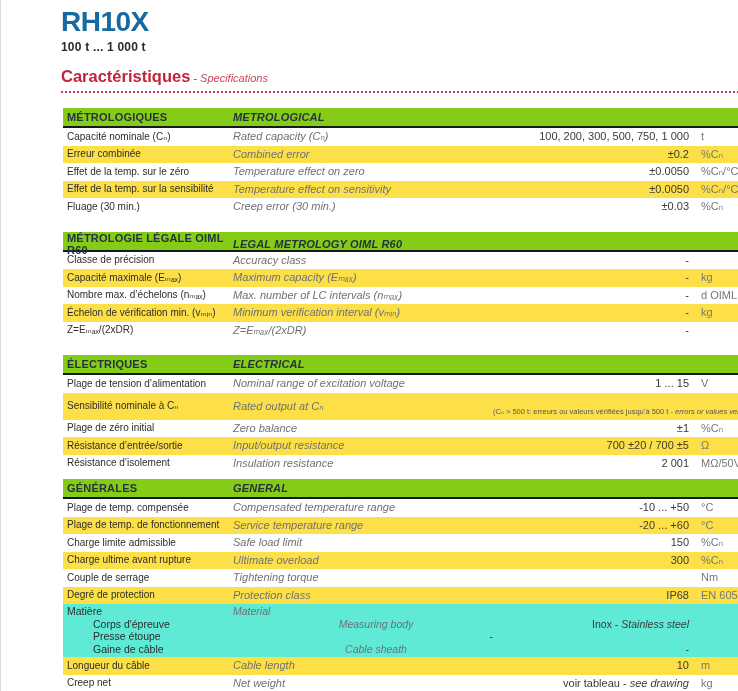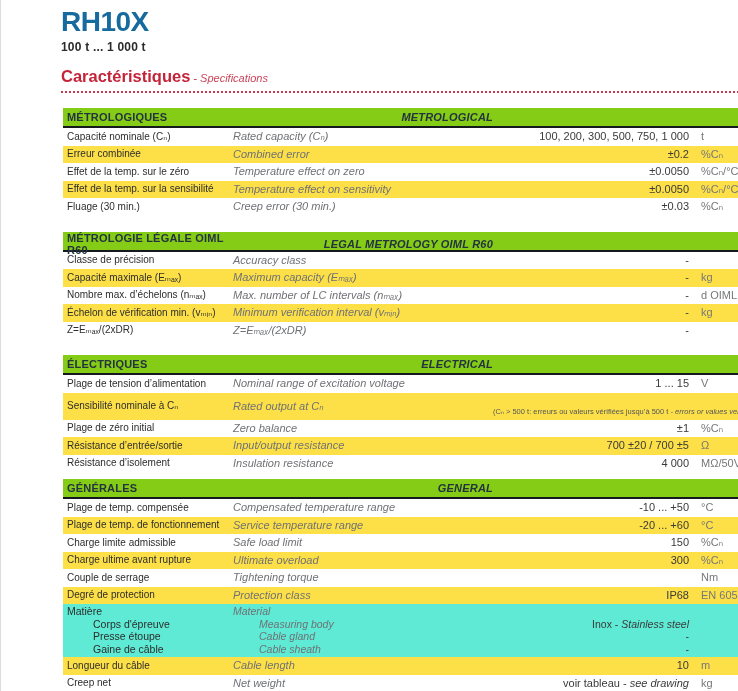--- a/index.html
+++ b/index.html
@@ -19,40 +19,40 @@
   .spec-head .en-t{font-size:11px;font-style:italic;color:#c8445a;font-weight:400;}
   
   .tbl{margin-left:14px;width:710px;}
   .sec{margin-top:16px;}
   .sec.first{margin-top:15px;}
   .sec.tight{margin-top:7px;}
   .sec.opts{margin-top:5px;}
   .band{display:grid;grid-template-columns:170px 260px 1fr 84px;align-items:center;
         height:18px;background:#84cc16;}
   .band .hfr{font-size:11px;font-weight:bold;color:#24333f;padding-left:4px;letter-spacing:.2px;}
-  .band .hen{font-size:11px;font-weight:bold;font-style:italic;color:#24333f;letter-spacing:.2px;text-align:right;}
+  .band .hen{font-size:11px;font-weight:bold;font-style:italic;color:#24333f;letter-spacing:.2px;}
   .band-line{height:2px;background:#15181c;}
   .row{display:grid;grid-template-columns:170px 260px 1fr 84px;align-items:center;height:17.5px;}
   .row.shade{background:#fde047;}
   .c{line-height:1;white-space:nowrap;}
   .fr{font-size:10px;color:#2d2d2d;padding-left:4px;}
   .en{font-size:11px;font-style:italic;color:#6f7175;}
   .val{font-size:11px;color:#3a3a3a;text-align:right;}
   .unit{font-size:11px;color:#76777a;padding-left:12px;}
   
   .row.tall{height:27px;}
   .row.tall .val{display:flex;flex-direction:column;align-items:flex-end;justify-content:center;}
   .vnote{font-size:7.5px;line-height:8.5px;color:#55565a;margin-top:1px;white-space:nowrap;}
   .vnote i{font-style:italic;}
   
   .mat-block{padding:1px 0 2px 0;background:#5eead4;}
   .mline{display:grid;grid-template-columns:170px 260px 1fr 84px;align-items:center;height:12.5px;}
   .mline .fr,.mline .en,.mline .val{font-size:10.5px;}
   .mline .ind{padding-left:30px;}
-  .mline .en.ind{padding-left:26px;}
+  .mline .en.ind{padding-left:26px;text-align:center;}
   .val i{font-style:italic;}
 </style>
 </head>
 <body>
 
 <div class="page">
 
   <div class="masthead">
     <div class="model">RH10X</div>
     <div class="range">100 t ... 1 000 t</div>
@@ -175,21 +175,21 @@
       </div>
       <div class="row shade">
         <span class="c fr">Résistance d’entrée/sortie</span>
         <span class="c en">Input/output resistance</span>
         <span class="c val">700 ±20 / 700 ±5</span>
         <span class="c unit">Ω</span>
       </div>
       <div class="row">
         <span class="c fr">Résistance d’isolement</span>
         <span class="c en">Insulation resistance</span>
-        <span class="c val">4 000</span>
+        <span class="c val">2 001</span>
         <span class="c unit">MΩ/50V</span>
       </div>
     </div>
 
     <div class="sec tight">
       <div class="band">
         <span class="hfr">GÉNÉRALES</span>
         <span class="hen">GENERAL</span>
         <span></span>
           <span></span>
@@ -240,21 +240,20 @@
           <span class="c unit"></span>
         </div>
         <div class="mline">
           <span class="c fr ind">Corps d'épreuve</span>
           <span class="c en ind">Measuring body</span>
           <span class="c val"><span>Inox - </span><i>Stainless steel</i></span>
           <span class="c unit"></span>
         </div>
         <div class="mline">
           <span class="c fr ind">Presse étoupe</span>
-          <span class="c en ind">Cable gland</span>
           <span class="c val">-</span>
           <span class="c unit"></span>
         </div>
         <div class="mline">
           <span class="c fr ind">Gaine de câble</span>
           <span class="c en ind">Cable sheath</span>
           <span class="c val">-</span>
           <span class="c unit"></span>
         </div>
       </div>

